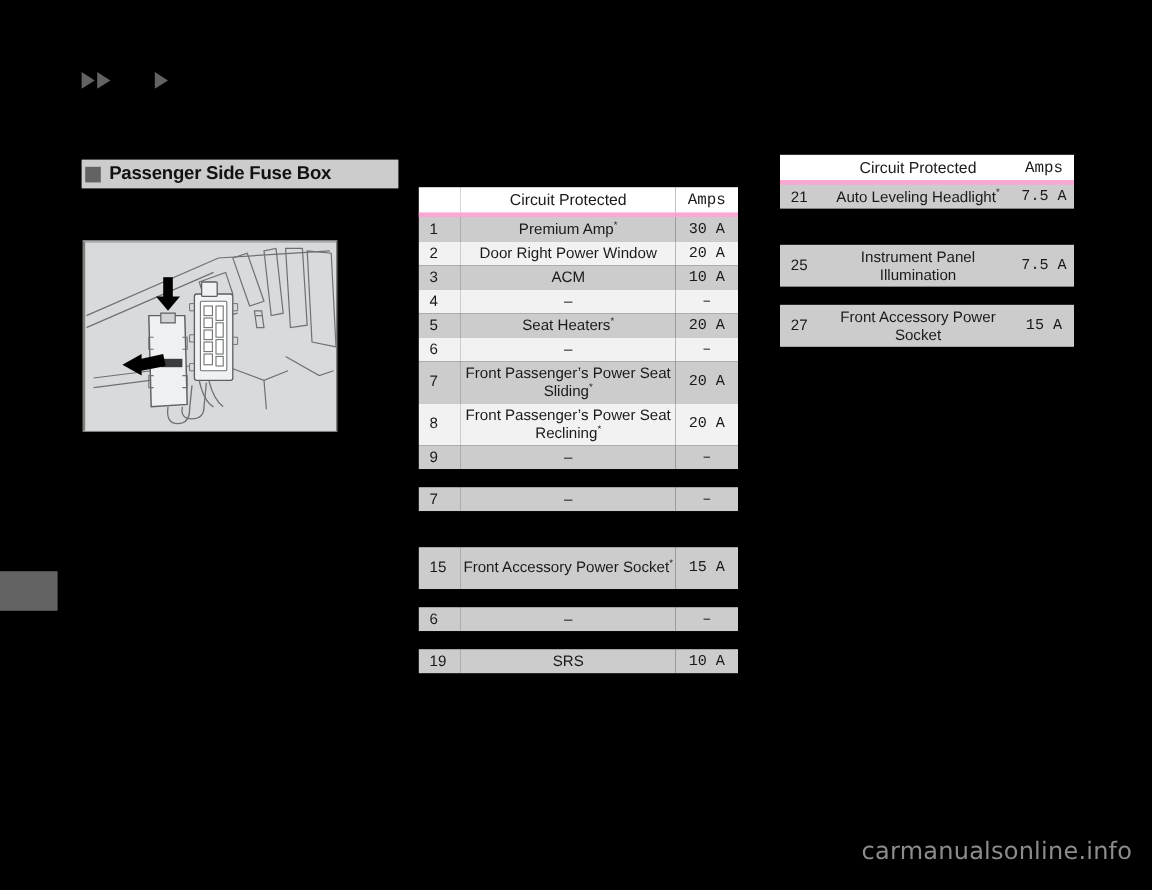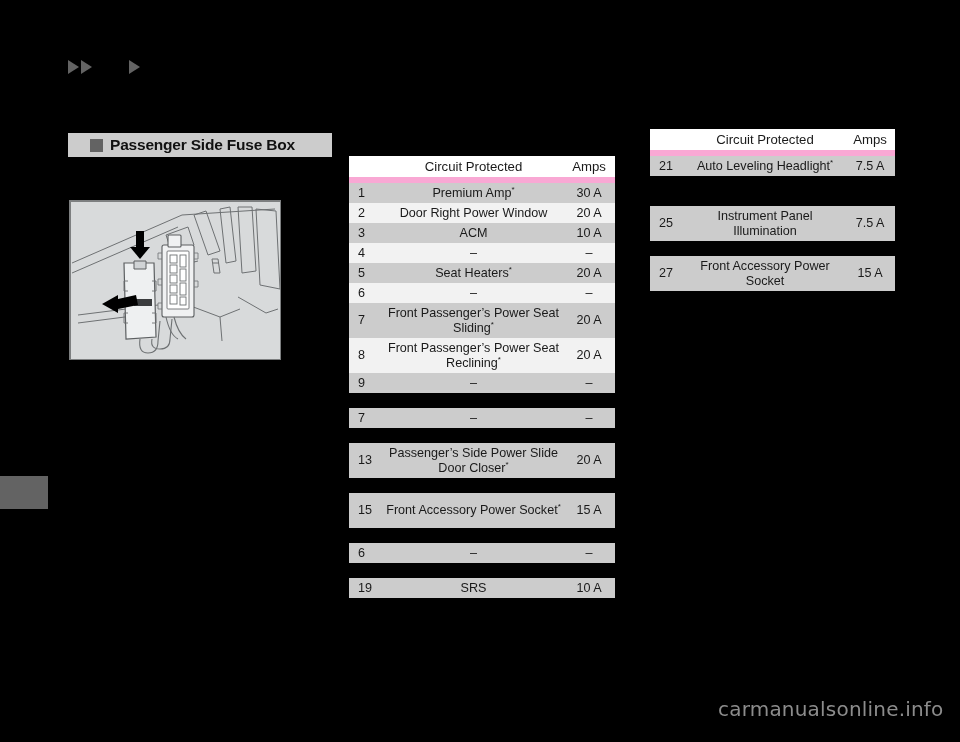--- a/index.html
+++ b/index.html
@@ -54,21 +54,21 @@
   
   .section-header {
     position: absolute;
     left: 68px;
     top: 133px;
     width: 264px;
     height: 24px;
     background: #cccccc;
     display: flex;
     align-items: center;
-    padding-left: 22px;
+    padding-left: 3px;
     box-sizing: border-box;
   }
   .section-header .sq {
     width: 13px;
     height: 13px;
     background: #636363;
     margin-right: 7px;
     flex: 0 0 auto;
   }
   .section-header .txt {
@@ -102,27 +102,27 @@
   .tbl td, .tbl th {
     padding: 0;
     line-height: 1.18;
   }
   .hdr-row th {
     background: #ffffff;
     font-weight: normal;
     font-size: 13.2px;
     height: 21px;
     vertical-align: middle;
-    border-bottom: 6px solid #f9a8d4;
+    border-bottom: 4px solid #f9a8d4;
   }
   .row-grey td { background: #cccccc; }
   .row-white td { background: #f2f2f2; }
   .c-num { text-align: left; padding-left: 9px !important; width: 26px; }
   .c-name { text-align: center; }
-  .c-amp { text-align: center; width: 48px; }
+  .c-amp { text-align: center; width: 48px; font-family: Liberation Mono, monospace; }
   .cell {
     vertical-align: middle;
   }
   .spacer-row td {
     background: #000000 !important;
     height: 15px;
   }
   .sup {
     font-size: 8px;
     vertical-align: super;
@@ -313,25 +313,20 @@
         <td colspan="3"></td>
       </tr>
       <tr class="row-grey r1">
         <td class="c-num cell">7</td>
         <td class="c-name cell">–</td>
         <td class="c-amp cell">–</td>
       </tr>
       <tr class="spacer-row">
         <td colspan="3"></td>
       </tr>
-      <tr class="row-grey r2">
-        <td class="c-num cell">13</td>
-        <td class="c-name cell">Passenger’s Side Power Slide Door Closer<span class="sup">*</span></td>
-        <td class="c-amp cell">20 A</td>
-      </tr>
       <tr class="spacer-row">
         <td colspan="3"></td>
       </tr>
       <tr class="row-grey r2">
         <td class="c-num cell">15</td>
         <td class="c-name cell">Front Accessory Power Socket<span class="sup">*</span></td>
         <td class="c-amp cell">15 A</td>
       </tr>
       <tr class="spacer-row">
         <td colspan="3"></td>

